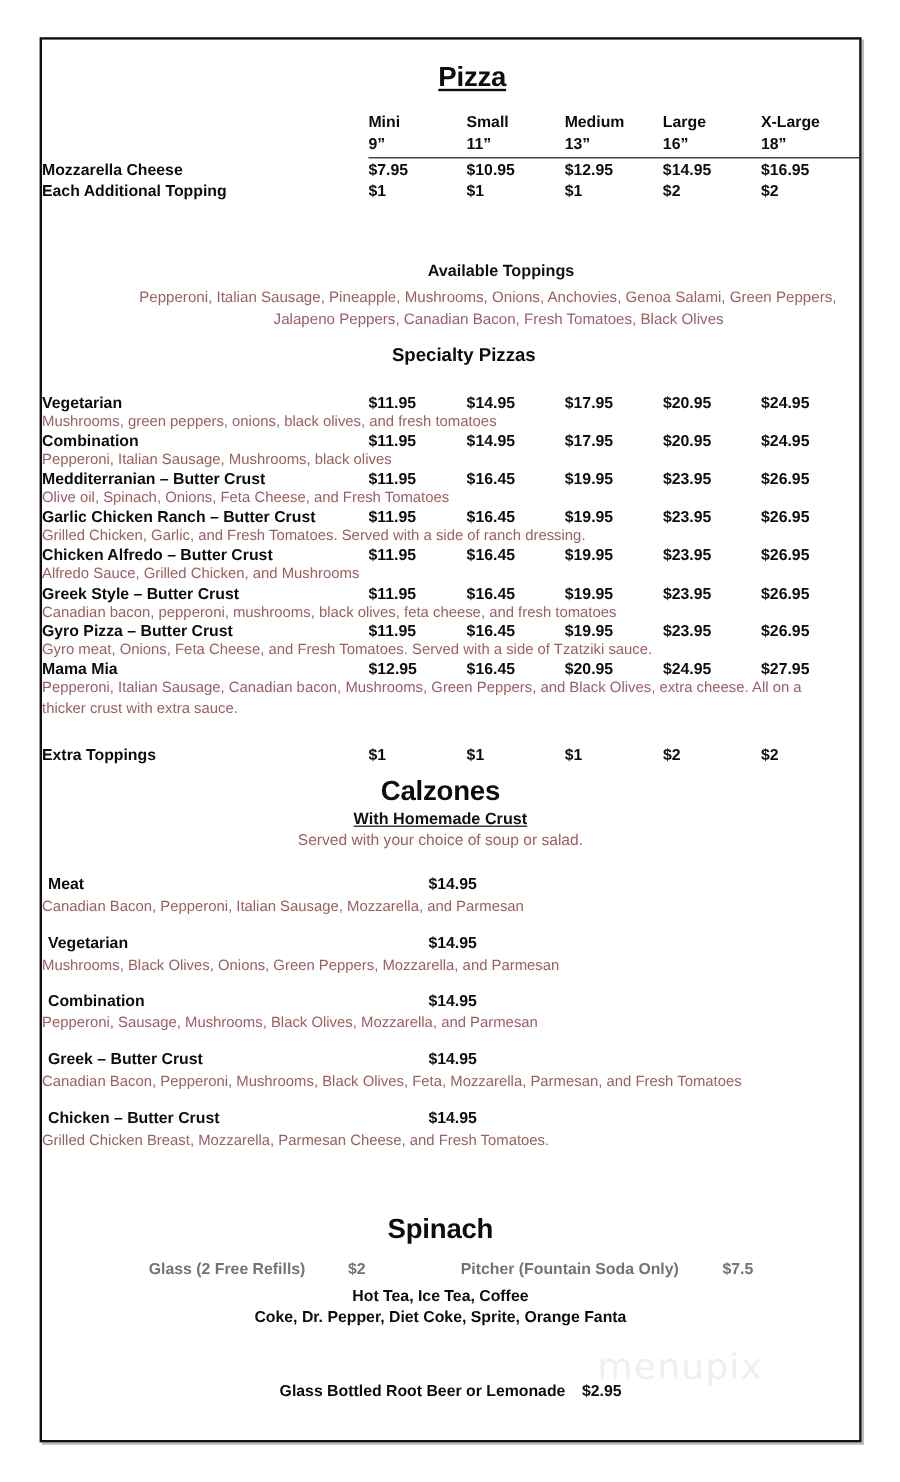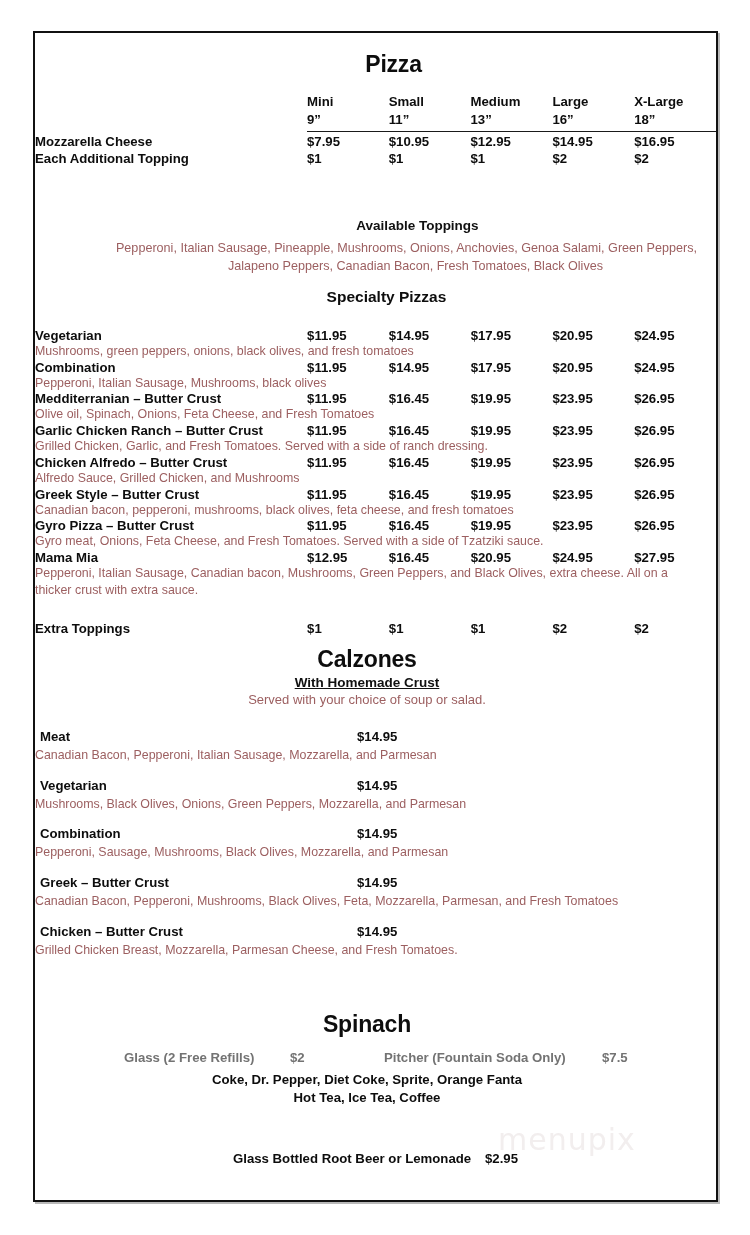--- a/index.html
+++ b/index.html
@@ -176,21 +176,21 @@
     user-select: none;
   }
 </style>
 </head>
 <body>
 
 <div class="page-frame">
   <div class="page-inner">
 
     <div class="pizza-title-wrap">
-      <div class="section-title" style="padding-left:36px;">Pizza</div>
+      <div class="section-title" style="padding-left:36px;text-decoration:underline;">Pizza</div>
     </div>
 
     <table class="size-table">
       <colgroup>
         <col class="col-name">
           <col class="col-p">
           <col class="col-p">
           <col class="col-p">
           <col class="col-p">
           <col class="col-p">
@@ -424,22 +424,22 @@
     <div class="drinks-wrap">
       <div class="section-title drinks-head">Spinach</div>
 
       <div class="drink-grid">
         <span class="dg-a">Glass (2 Free Refills)</span>
         <span class="dg-b">$2</span>
         <span class="dg-c">Pitcher (Fountain Soda Only)</span>
         <span class="dg-d">$7.5</span>
       </div>
 
+      <div class="drink-line">Hot Tea, Ice Tea, Coffee</div>
       <div class="drink-line">Coke, Dr. Pepper, Diet Coke, Sprite, Orange Fanta</div>
-      <div class="drink-line">Hot Tea, Ice Tea, Coffee</div>
 
       <div class="bottled-row">
         <span class="br-label">Glass Bottled Root Beer or Lemonade</span>
         <span class="br-price">$2.95</span>
       </div>
     </div>
 
   </div>
 </div>
 

